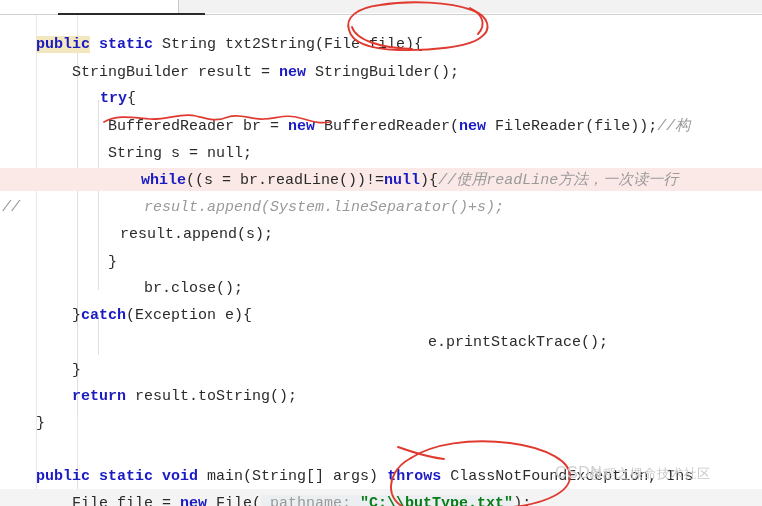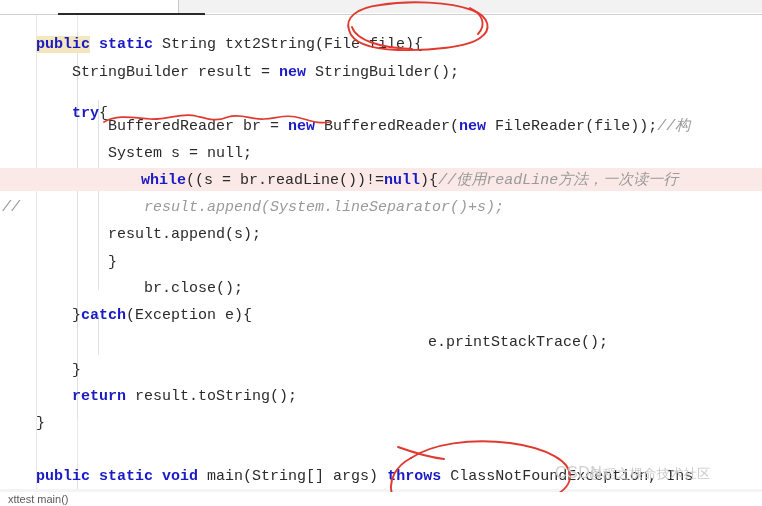--- a/index.html
+++ b/index.html
@@ -172,27 +172,27 @@
     <div class="indent-guide" style="left:77px; top:462px; height:29px;"></div>
 
     <div id="bands">
         <div class="line-highlight" style="top: 153px; height: 23px;"></div>
         <div class="line-highlight soft" style="top: 474px; height: 22px;"></div>
       </div>
 
     <div id="lines">
         <div class="code-line" style="top: 18px;"><span class="plain">    </span><span class="kw hl-token">public</span><span class="plain"> </span><span class="kw">static</span><span class="plain"> String txt2String(File file){</span></div>
         <div class="code-line" style="top: 46px;"><span class="plain">        StringBuilder result = </span><span class="kw">new</span><span class="plain"> StringBuilder();</span></div>
-        <div class="code-line" style="top: 87px;"><span class="plain">        </span><span class="kw">try</span><span class="plain">{</span></div>
+        <div class="code-line" style="top: 72px; margin-left: 28px;"><span class="plain">        </span><span class="kw">try</span><span class="plain">{</span></div>
         <div class="code-line" style="top: 100px;"><span class="plain">            BufferedReader br = </span><span class="kw">new</span><span class="plain"> BufferedReader(</span><span class="kw">new</span><span class="plain"> FileReader(file));</span><span class="comment">//构</span></div>
-        <div class="code-line" style="top: 127px;"><span class="plain">            System s = </span><span class="plain">null</span><span class="plain">;</span></div>
+        <div class="code-line" style="top: 127px;"><span class="plain">            String s = </span><span class="plain">null</span><span class="plain">;</span></div>
         <div class="code-line" style="top: 154px; padding-left: 33px;"><span class="plain">            </span><span class="kw">while</span><span class="plain">((s = br.readLine())!=</span><span class="kw">null</span><span class="plain">){</span><span class="comment">//使用readLine方法，一次读一行</span></div>
         <div class="code-line" style="top: 181px; padding-left: 2px;"><span class="comment">//</span></div>
         <div class="code-line" style="top: 181px;"><span class="comment">                result.append(System.lineSeparator()+s);</span></div>
-        <div class="code-line" style="top: 208px;"><span class="plain">            result.append(s);</span></div>
+        <div class="code-line" style="top: 208px; padding-left: 12px;"><span class="plain">            result.append(s);</span></div>
         <div class="code-line" style="top: 236px;"><span class="plain">            }</span></div>
         <div class="code-line" style="top: 262px; margin-left: 36px;"><span class="plain">            br.close();</span></div>
         <div class="code-line" style="top: 289px;"><span class="plain">        }</span><span class="kw">catch</span><span class="plain">(Exception e){</span></div>
         <div class="code-line" style="top: 316px; text-align: right;"><span class="plain">            e.printStackTrace();</span></div>
         <div class="code-line" style="top: 344px;"><span class="plain">        }</span></div>
         <div class="code-line" style="top: 370px; font-family: Liberation Mono, monospace;"><span class="plain">        </span><span class="kw">return</span><span class="plain"> result.toString();</span></div>
         <div class="code-line" style="top: 397px;"><span class="plain">    }</span></div>
         <div class="code-line" style="top: 450px;"><span class="plain">    </span><span class="kw">public</span><span class="plain"> </span><span class="kw">static</span><span class="plain"> </span><span class="kw">void</span><span class="plain"> main(String[] args) </span><span class="kw">throws</span><span class="plain"> ClassNotFoundException, Ins</span></div>
         <div class="code-line" style="top: 477px;"><span class="plain">        File file = </span><span class="kw">new</span><span class="plain"> File(</span><span class="param param-bg"> pathname: </span><span class="string param-bg">"C:\\butType.txt"</span><span class="plain">);</span></div>
       </div>
@@ -226,17 +226,14 @@
                C 396 506, 410 512, 430 512"></path>
       <path d="M 398 447 C 412 452, 426 457, 444 459"></path>
     </g>
   </svg>
 
   <div class="watermark">
     <span>CSDN</span>
     <span class="wm2">@稻之棵命技术社区</span>
   </div>
 
-  <div class="breadcrumb">
-    <span>xttest   main()</span>
-  </div>
 
 </div>
 
 </body></html>

